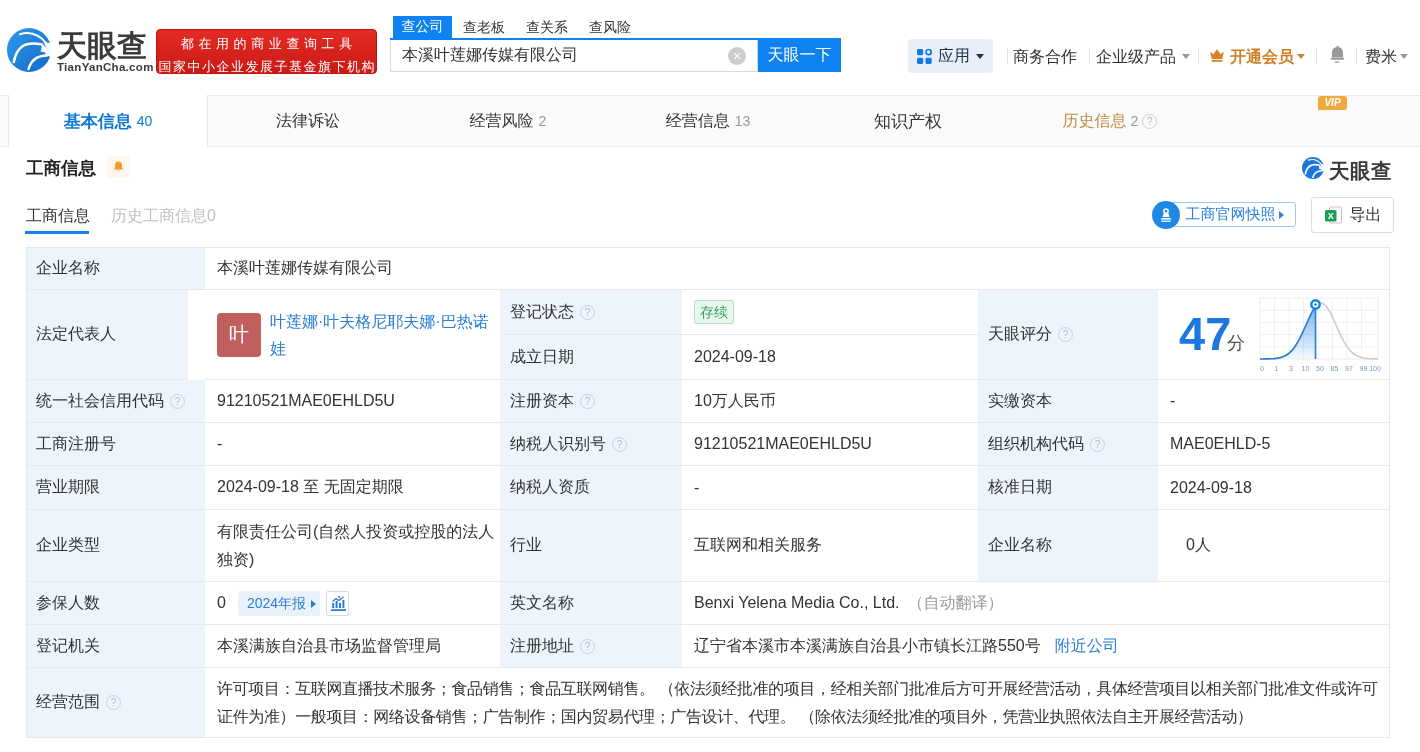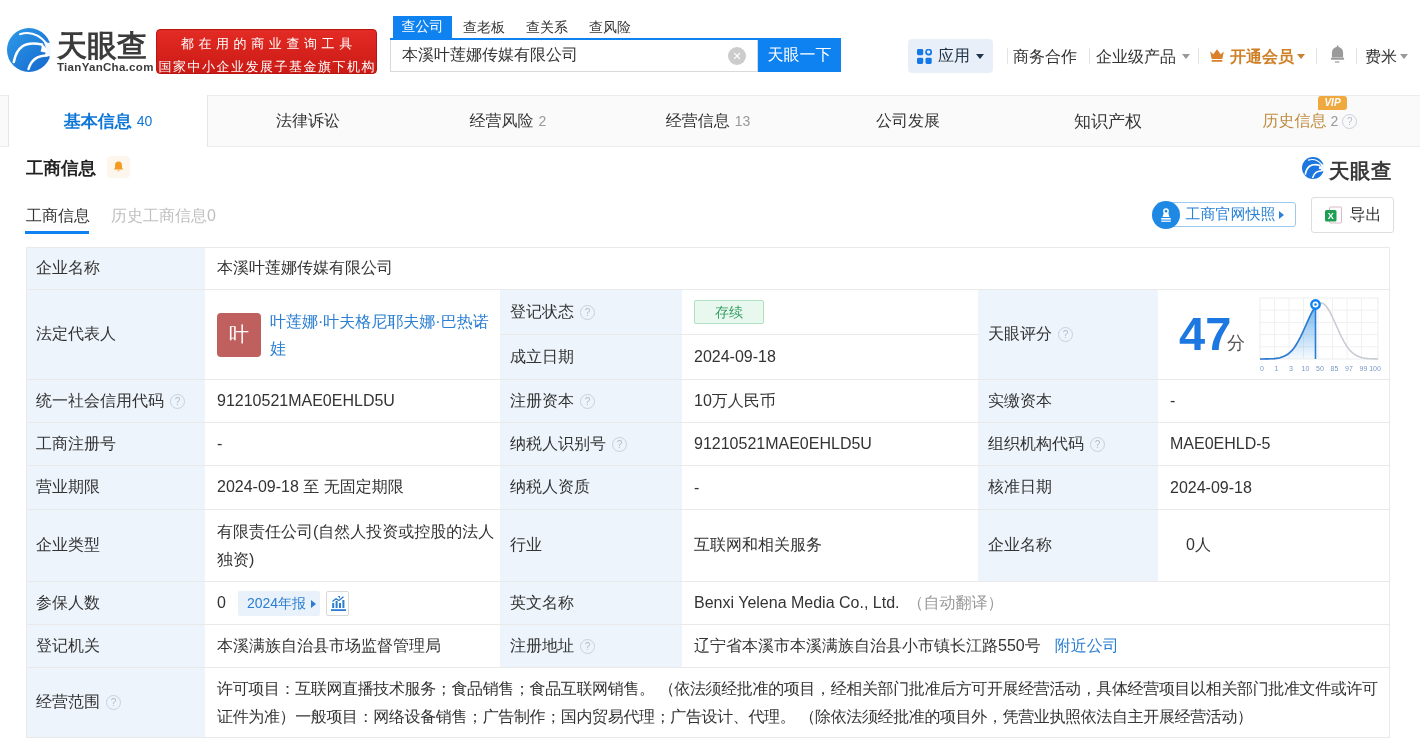--- a/index.html
+++ b/index.html
@@ -93,23 +93,20 @@
     </div>
   <div style="width:200px;display:flex;align-items:center;justify-content:center;">
       <span style="font-size:16px;color:#333;">经营风险</span>
       <span style="font-size:14px;color:#999;margin-left:5px;">2</span>
     </div>
   <div style="width:200px;display:flex;align-items:center;justify-content:center;">
       <span style="font-size:16px;color:#333;">经营信息</span>
       <span style="font-size:14px;color:#999;margin-left:5px;">13</span>
     </div>
   <div style="width:200px;display:flex;align-items:center;justify-content:center;">
-      <span style="font-size:16px;color:#333;">公司发展</span>
-    </div>
-  <div style="width:200px;display:flex;align-items:center;justify-content:center;">
       <span style="font-size:17px;color:#333;">知识产权</span>
     </div>
   <div style="width:204px;display:flex;align-items:center;justify-content:center;">
       <span style="font-size:16px;color:#bf8b3e;">历史信息</span>
       <span style="font-size:14px;color:#999;margin-left:4px;">2</span>
       <span class="q" style="margin-left:4px;">?</span>
     </div>
 </div>
 <div class="abs" style="left:1318px;top:96px;width:29px;height:14px;background:#f0a93f;border-radius:3px 3px 3px 0;color:#fff;font-size:10px;font-weight:bold;font-style:italic;text-align:center;line-height:14px;">VIP</div>
 
@@ -152,28 +149,28 @@
     <rect x="5.5" y="1" width="12" height="16" rx="1" fill="#fdfdfd" stroke="#d9bcc8" stroke-width="1"></rect>
     <rect x="1" y="4" width="11.5" height="11.5" rx="1.5" fill="#1d9e54"></rect>
     <text x="6.7" y="13" font-size="9" font-weight="bold" fill="#fff" text-anchor="middle" font-family="Liberation Sans,sans-serif">X</text>
   </svg>
   <span style="font-size:16px;color:#333;">导出</span>
 </div>
 
 <div class="cell lc" style="left:26px;top:247px;width:179px;height:43px;">企业名称</div>
 <div class="cell vc" style="left:205px;top:247px;width:1185px;height:43px;">本溪叶莲娜传媒有限公司</div>
 
-<div class="cell lc" style="left:26px;top:290px;width:179px;height:90px;">法定代表人</div>
+<div class="cell lc" style="left:26px;top:290px;width:162px;height:90px;">法定代表人</div>
 <div class="cell vc" style="left:205px;top:290px;width:295px;height:90px;">
   <div style="width:44px;height:44px;background:#c0605e;border-radius:4px;color:#fff;font-size:20px;display:flex;align-items:center;justify-content:center;flex:none;margin-left:0px;">叶</div>
   <div style="margin-left:9px;font-size:16px;color:#2b7fd4;line-height:27px;">叶莲娜·叶夫格尼耶夫娜·巴热诺<br>娃</div>
 </div>
 <div class="cell lc" style="left:500px;top:290px;width:182px;height:45px;">登记状态<span class="q">?</span></div>
 <div class="cell vc" style="left:682px;top:290px;width:296px;height:45px;">
-    <span style="display:inline-block;height:24px;line-height:22px;padding:0 20px;border:1px solid #b0e0c0;background:#e8f8ee;color:#359e63;font-size:14px;border-radius:2px;">存续</span>
+    <span style="display:inline-block;height:24px;line-height:22px;padding:0 5px;border:1px solid #b0e0c0;background:#e8f8ee;color:#359e63;font-size:14px;border-radius:2px;">存续</span>
   </div>
 <div class="cell lc" style="left:500px;top:335px;width:182px;height:45px;">成立日期</div>
 <div class="cell vc" style="left:682px;top:335px;width:296px;height:45px;">2024-09-18</div>
 <div class="cell lc" style="left:978px;top:290px;width:180px;height:90px;">天眼评分<span class="q">?</span></div>
 <div class="cell vc" style="left:1158px;top:290px;width:232px;height:90px;padding-left:4px;">
   <div class="abs" style="left:21px;top:20px;font-size:47px;line-height:1;font-weight:bold;color:#1c78e0;">47</div>
   <div class="abs" style="left:69px;top:41px;font-size:18px;color:#555;">分</div>
   <svg class="abs" style="left:100px;top:6px;" width="124" height="80" viewBox="0 0 124 80">
     <defs>
         <linearGradient id="cg" x1="0" y1="0" x2="0" y2="1">

